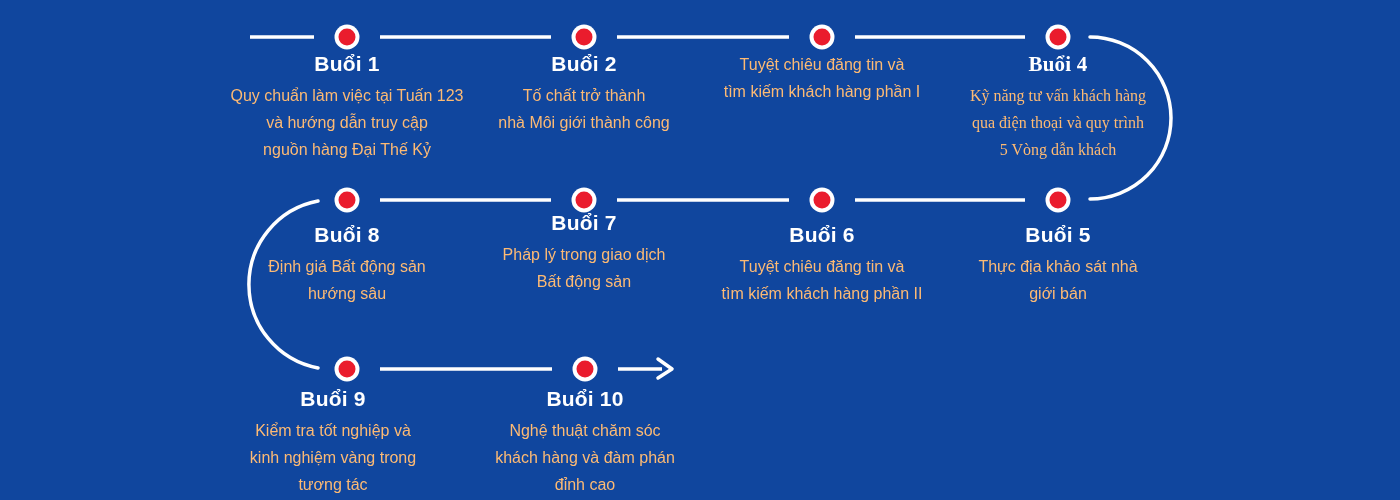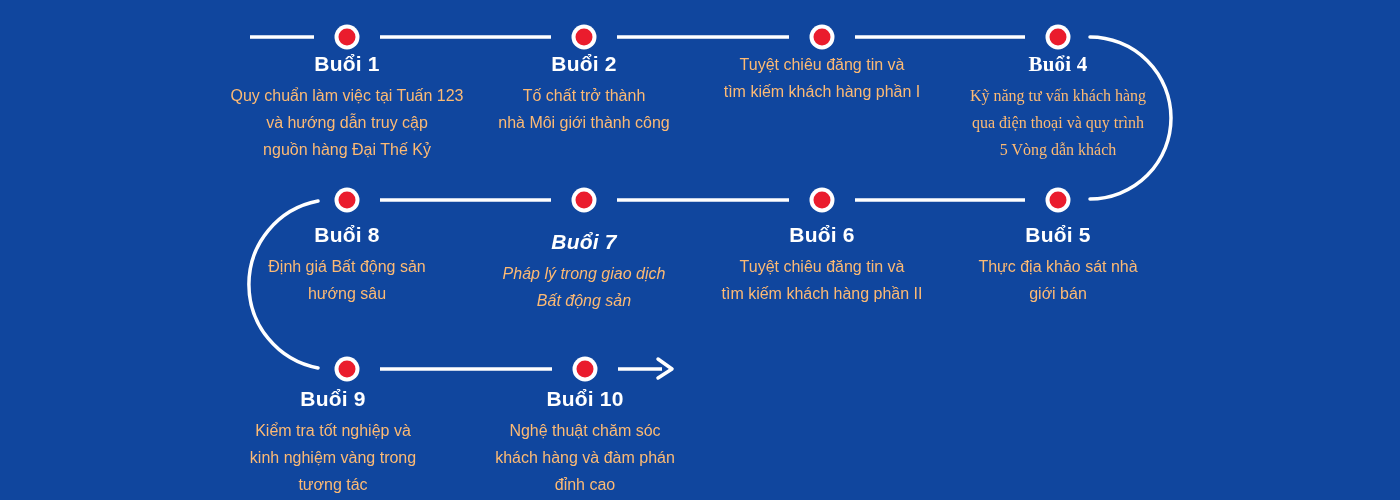--- a/index.html
+++ b/index.html
@@ -40,21 +40,21 @@
     color: #fdba74;
     white-space: pre-line;
   }
   
   .s1  { left: 217px; top: 51px; }
   .s2  { left: 454px; top: 51px; }
   .s3  { left: 692px; top: 51px; }
   .s4  { left: 928px; top: 51px; font-family: Liberation Serif, serif; }
   .s5  { left: 928px; top: 222px; }
   .s6  { left: 692px; top: 222px; }
-  .s7  { left: 454px; top: 229px; font-style: italic; }
+  .s7  { left: 454px; top: 210px; }
   .s8  { left: 217px; top: 222px; }
   .s9  { left: 203px; top: 386px; }
   .s10 { left: 455px; top: 386px; }
 </style>
 </head>
 <body>
 
 <div class="canvas" style="background: rgb(16, 70, 158); padding-left: 36px;">
 
   <svg class="timeline-svg" viewBox="0 0 1400 500" aria-hidden="true">

